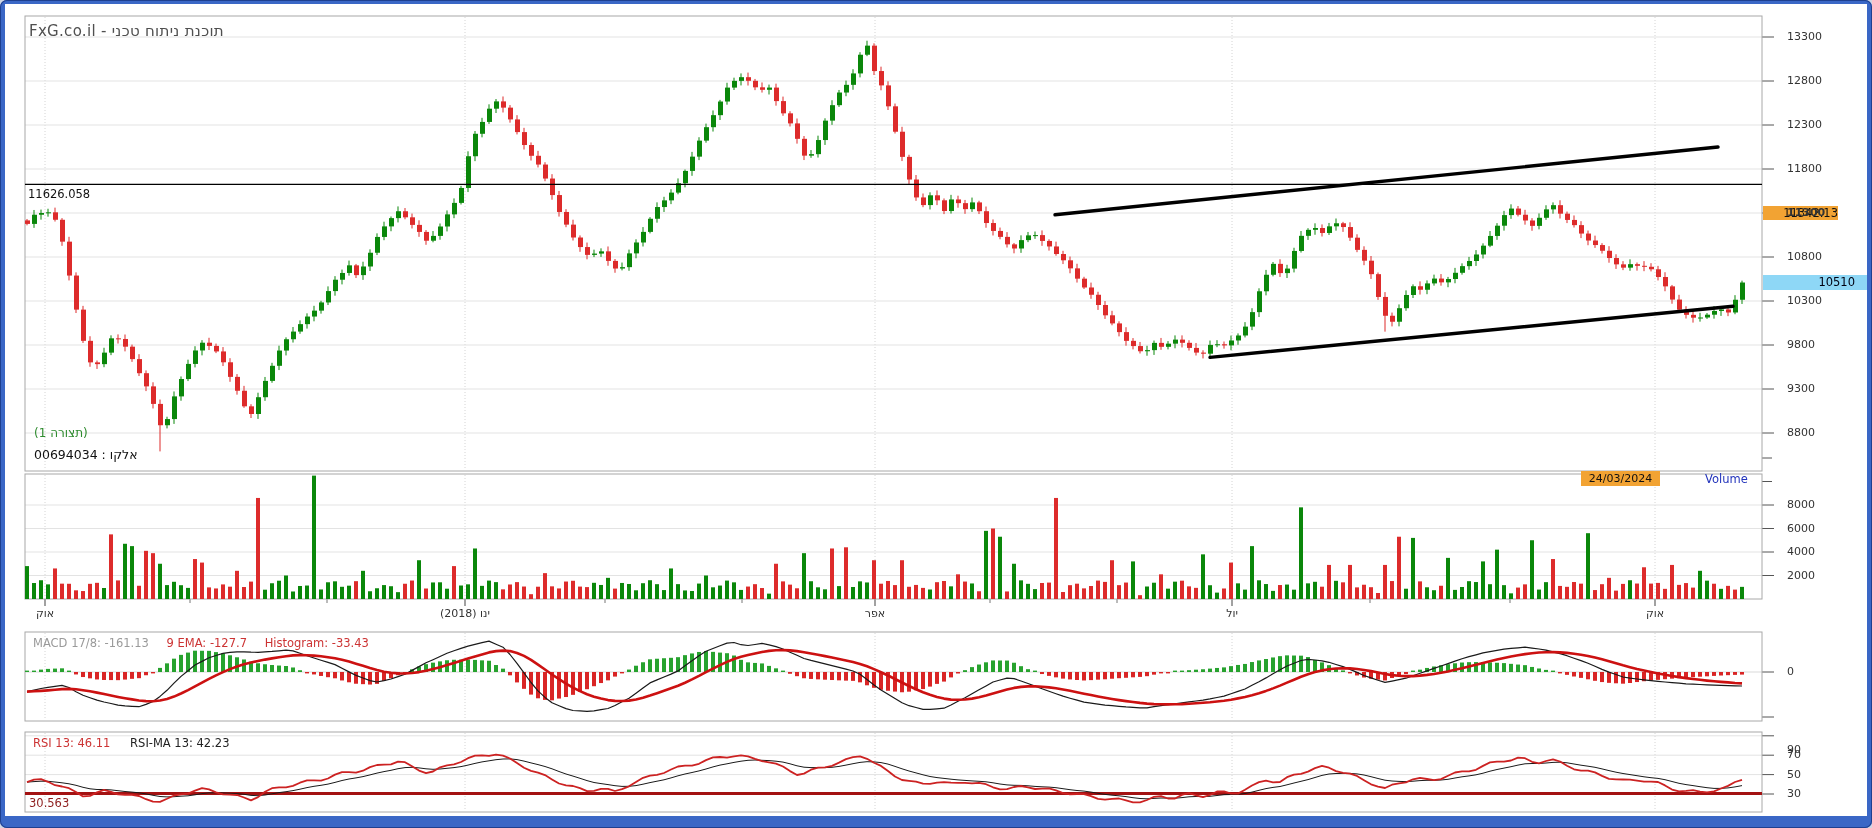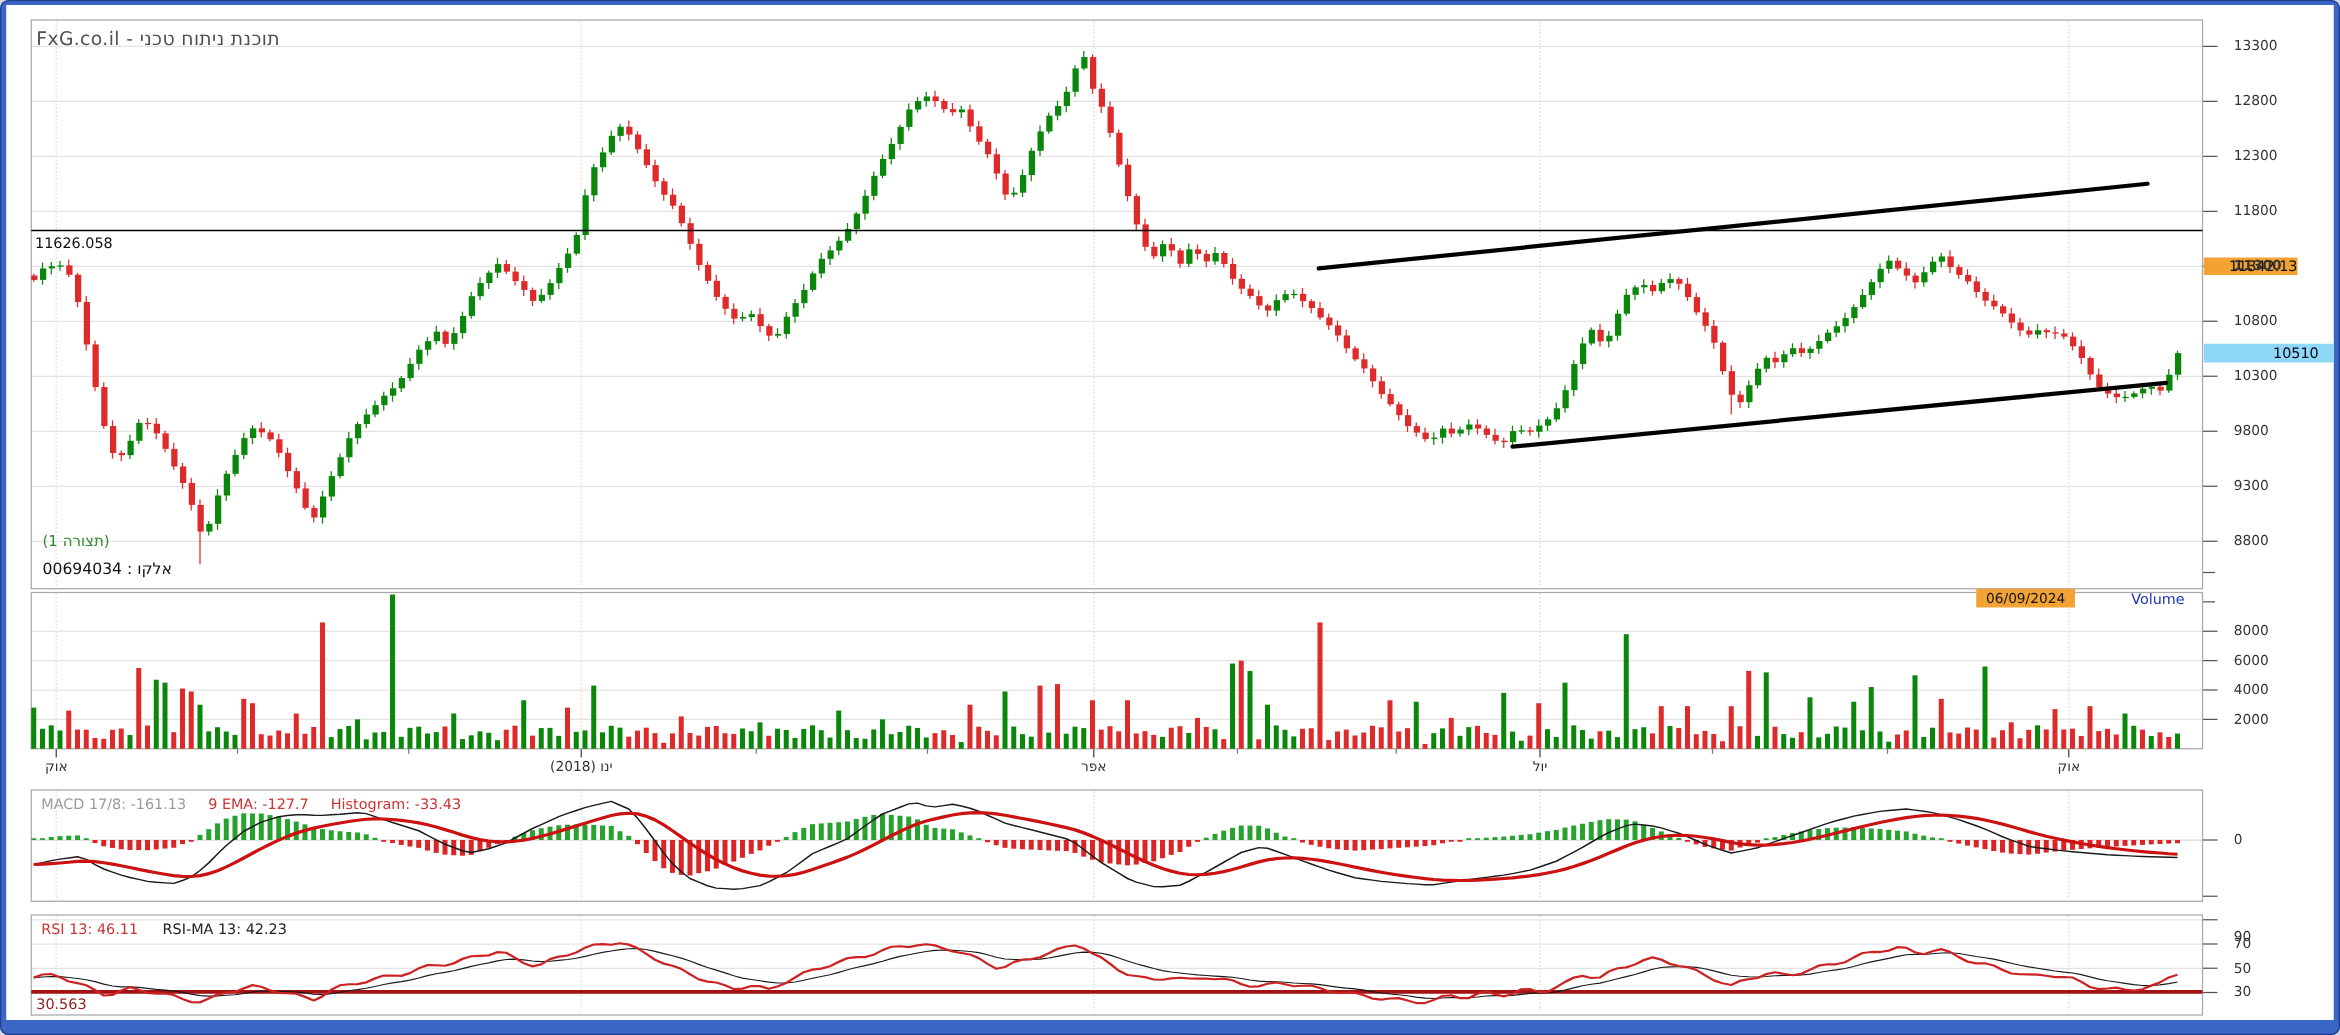--- a/index.html
+++ b/index.html
@@ -1102,21 +1102,21 @@
         <line x1="20" y1="789.45389" x2="1757" y2="789.45389" stroke="#a31212" stroke-width="3"></line>
         <path d="M22.0 778.1 L29.0 777.6 L36.0 777.2 L43.0 777.3 L50.0 778.0 L57.0 778.8 L64.0 779.8 L71.0 781.3 L78.0 783.3 L85.0 784.8 L92.0 785.5 L99.0 785.5 L106.0 785.9 L113.0 786.7 L120.0 787.5 L127.0 788.1 L134.0 788.8 L141.0 789.9 L148.0 791.3 L155.0 792.5 L162.0 792.9 L169.0 792.7 L176.0 792.2 L183.0 791.8 L190.0 790.8 L197.0 789.6 L204.0 788.9 L211.0 788.8 L218.0 789.0 L225.0 789.3 L232.0 789.6 L239.0 790.3 L246.0 791.4 L253.0 791.7 L260.0 791.0 L267.0 789.8 L274.0 788.6 L281.0 787.7 L288.0 786.6 L295.0 785.2 L302.0 783.6 L309.0 782.3 L316.0 781.3 L323.0 780.1 L330.0 778.4 L337.0 776.5 L344.0 775.0 L351.0 773.9 L358.0 772.6 L365.0 770.9 L372.0 769.1 L379.0 767.6 L386.0 766.3 L393.0 764.7 L400.0 763.6 L407.0 763.3 L414.0 763.9 L421.0 764.8 L428.0 765.3 L435.0 765.0 L442.0 764.3 L449.0 763.6 L456.0 762.6 L463.0 761.1 L470.0 759.4 L477.0 757.9 L484.0 756.8 L491.0 755.7 L498.0 755.0 L505.0 754.9 L512.0 755.6 L519.0 757.1 L526.0 758.9 L533.0 760.6 L540.0 762.5 L547.0 764.8 L554.0 767.5 L561.0 770.0 L568.0 772.1 L575.0 774.3 L582.0 776.6 L589.0 778.5 L596.0 779.6 L603.0 780.6 L610.0 781.7 L617.0 782.4 L624.0 782.3 L631.0 781.6 L638.0 780.2 L645.0 778.6 L652.0 777.2 L659.0 775.8 L666.0 773.9 L673.0 771.8 L680.0 770.0 L687.0 768.5 L694.0 766.9 L701.0 765.0 L708.0 762.9 L715.0 761.1 L722.0 759.8 L729.0 758.4 L736.0 757.2 L743.0 756.3 L750.0 756.0 L757.0 756.3 L764.0 756.6 L771.0 757.2 L778.0 758.1 L785.0 759.8 L792.0 761.8 L799.0 763.2 L806.0 763.6 L813.0 763.6 L820.0 763.6 L827.0 763.3 L834.0 762.4 L841.0 761.1 L848.0 759.7 L855.0 758.4 L862.0 757.7 L869.0 757.9 L876.0 758.6 L883.0 760.1 L890.0 762.4 L897.0 764.8 L904.0 767.0 L911.0 768.9 L918.0 770.8 L925.0 772.5 L932.0 773.6 L939.0 774.4 L946.0 775.2 L953.0 775.9 L960.0 776.4 L967.0 776.9 L974.0 777.3 L981.0 777.8 L988.0 778.8 L995.0 780.0 L1002.0 780.9 L1009.0 781.3 L1016.0 781.4 L1023.0 781.8 L1030.0 782.4 L1037.0 782.8 L1044.0 783.1 L1051.0 783.7 L1058.0 784.7 L1065.0 785.7 L1072.0 786.5 L1079.0 787.1 L1086.0 788.1 L1093.0 789.3 L1100.0 790.4 L1107.0 791.2 L1114.0 791.8 L1121.0 792.6 L1128.0 793.7 L1135.0 794.5 L1142.0 794.8 L1149.0 794.4 L1156.0 794.0 L1163.0 794.1 L1170.0 794.2 L1177.0 793.6 L1184.0 792.8 L1191.0 792.5 L1198.0 792.6 L1205.0 792.3 L1212.0 791.5 L1219.0 790.7 L1226.0 790.5 L1233.0 790.3 L1240.0 789.5 L1247.0 788.1 L1254.0 786.3 L1261.0 784.6 L1268.0 783.4 L1275.0 782.5 L1282.0 780.8 L1289.0 779.0 L1296.0 777.3 L1303.0 775.6 L1310.0 773.5 L1317.0 771.4 L1324.0 770.0 L1331.0 769.5 L1338.0 769.4 L1345.0 769.4 L1352.0 769.9 L1359.0 771.0 L1366.0 772.7 L1373.0 774.5 L1380.0 776.2 L1387.0 777.0 L1394.0 777.4 L1401.0 777.6 L1408.0 777.2 L1415.0 776.6 L1422.0 776.3 L1429.0 776.3 L1436.0 776.0 L1443.0 775.3 L1450.0 774.0 L1457.0 772.8 L1464.0 771.9 L1471.0 770.8 L1478.0 769.2 L1485.0 767.2 L1492.0 765.5 L1499.0 764.1 L1506.0 762.7 L1513.0 761.1 L1520.0 759.8 L1527.0 759.5 L1534.0 759.5 L1541.0 759.0 L1548.0 758.4 L1555.0 758.2 L1562.0 758.8 L1569.0 760.0 L1576.0 761.2 L1583.0 762.2 L1590.0 763.3 L1597.0 764.9 L1604.0 766.6 L1611.0 768.2 L1618.0 769.5 L1625.0 770.6 L1632.0 771.7 L1639.0 772.8 L1646.0 773.7 L1653.0 774.4 L1660.0 775.7 L1667.0 777.5 L1674.0 779.3 L1681.0 780.6 L1688.0 781.6 L1695.0 782.7 L1702.0 783.7 L1709.0 784.4 L1716.0 784.4 L1723.0 783.9 L1730.0 782.9 L1737.0 781.6" fill="none" stroke="#1a1a1a" stroke-width="1" stroke-linejoin="round"></path>
         <path d="M22.0 778.1 L29.0 775.6 L36.0 775.2 L43.0 777.8 L50.0 781.2 L57.0 782.5 L64.0 784.2 L71.0 788.0 L78.0 792.4 L85.0 791.9 L92.0 788.4 L99.0 785.8 L106.0 787.8 L113.0 790.4 L120.0 790.9 L127.0 790.8 L134.0 792.0 L141.0 795.2 L148.0 797.7 L155.0 797.9 L162.0 794.8 L169.0 791.5 L176.0 790.3 L183.0 789.6 L190.0 786.7 L197.0 784.1 L204.0 785.4 L211.0 788.3 L218.0 790.3 L225.0 790.6 L232.0 791.0 L239.0 793.5 L246.0 796.4 L253.0 793.1 L260.0 787.8 L267.0 784.2 L274.0 783.4 L281.0 783.3 L288.0 781.9 L295.0 778.7 L302.0 776.4 L309.0 776.4 L316.0 776.7 L323.0 774.5 L330.0 770.6 L337.0 768.1 L344.0 768.2 L351.0 768.6 L358.0 766.7 L365.0 763.1 L372.0 761.0 L379.0 760.7 L386.0 760.3 L393.0 757.7 L400.0 758.2 L407.0 762.2 L414.0 766.6 L421.0 769.1 L428.0 767.5 L435.0 763.3 L442.0 761.3 L449.0 760.4 L456.0 758.0 L463.0 754.2 L470.0 751.6 L477.0 751.3 L484.0 751.8 L491.0 750.6 L498.0 751.7 L505.0 754.5 L512.0 759.1 L519.0 763.8 L526.0 766.9 L533.0 768.6 L540.0 771.1 L547.0 775.4 L554.0 779.5 L561.0 781.3 L568.0 782.0 L575.0 784.2 L582.0 787.2 L589.0 786.9 L596.0 784.8 L603.0 784.9 L610.0 787.0 L617.0 785.2 L624.0 782.3 L631.0 778.0 L638.0 773.8 L645.0 771.7 L652.0 770.9 L659.0 769.0 L666.0 765.5 L673.0 762.5 L680.0 761.7 L687.0 761.7 L694.0 759.8 L701.0 756.1 L708.0 753.4 L715.0 753.0 L722.0 753.7 L729.0 752.3 L736.0 751.4 L743.0 752.3 L750.0 754.9 L757.0 757.2 L764.0 758.4 L771.0 759.6 L778.0 762.5 L785.0 767.1 L792.0 771.0 L799.0 769.6 L806.0 765.7 L813.0 763.7 L820.0 763.3 L827.0 761.9 L834.0 758.6 L841.0 755.1 L848.0 753.2 L855.0 752.4 L862.0 754.8 L869.0 758.8 L876.0 761.9 L883.0 767.0 L890.0 772.5 L897.0 776.0 L904.0 776.8 L911.0 777.7 L918.0 779.6 L925.0 779.8 L932.0 778.7 L939.0 778.2 L946.0 778.7 L953.0 778.9 L960.0 778.9 L967.0 779.4 L974.0 778.9 L981.0 780.2 L988.0 783.3 L995.0 785.4 L1002.0 785.1 L1009.0 783.0 L1016.0 782.0 L1023.0 783.4 L1030.0 785.0 L1037.0 784.6 L1044.0 784.4 L1051.0 786.4 L1058.0 789.2 L1065.0 790.4 L1072.0 790.0 L1079.0 790.2 L1086.0 792.2 L1093.0 794.9 L1100.0 795.7 L1107.0 794.8 L1114.0 794.5 L1121.0 796.4 L1128.0 798.4 L1135.0 798.4 L1142.0 796.0 L1149.0 792.8 L1156.0 792.2 L1163.0 794.5 L1170.0 794.5 L1177.0 790.9 L1184.0 789.0 L1191.0 791.3 L1198.0 793.2 L1205.0 791.0 L1212.0 787.5 L1219.0 787.3 L1226.0 789.6 L1233.0 789.6 L1240.0 785.8 L1247.0 781.5 L1254.0 778.1 L1261.0 776.7 L1268.0 778.4 L1275.0 778.0 L1282.0 773.2 L1289.0 770.6 L1296.0 769.9 L1303.0 767.6 L1310.0 764.1 L1317.0 761.9 L1324.0 763.7 L1331.0 767.1 L1338.0 768.8 L1345.0 769.7 L1352.0 771.9 L1359.0 776.2 L1366.0 780.3 L1373.0 782.6 L1380.0 784.0 L1387.0 780.7 L1394.0 779.3 L1401.0 778.4 L1408.0 775.3 L1415.0 773.8 L1422.0 775.0 L1429.0 776.2 L1436.0 775.1 L1443.0 771.8 L1450.0 768.5 L1457.0 767.4 L1464.0 767.4 L1471.0 765.8 L1478.0 761.9 L1485.0 758.4 L1492.0 757.6 L1499.0 757.6 L1506.0 756.5 L1513.0 753.7 L1520.0 754.2 L1527.0 757.8 L1534.0 759.4 L1541.0 757.0 L1548.0 755.3 L1555.0 757.5 L1562.0 761.7 L1569.0 765.3 L1576.0 766.7 L1583.0 766.6 L1590.0 768.4 L1597.0 771.9 L1604.0 774.8 L1611.0 775.4 L1618.0 775.5 L1625.0 775.7 L1632.0 776.6 L1639.0 777.7 L1646.0 777.6 L1653.0 778.0 L1660.0 781.4 L1667.0 785.6 L1674.0 787.3 L1681.0 786.8 L1688.0 786.1 L1695.0 787.6 L1702.0 788.4 L1709.0 787.4 L1716.0 784.5 L1723.0 781.9 L1730.0 778.0 L1737.0 775.8" fill="none" stroke="#cc2222" stroke-width="1.8" stroke-linejoin="round"></path>
       </svg>
 
     <div class="abs" id="title">FxG.co.il - תוכנת ניתוח טכני</div>
     <div class="abs" id="hline-label">11626.058</div>
     <div class="abs" id="config-label">(תצורה 1)</div>
     <div class="abs" id="id-label">00694034 : אלקו</div>
 
-    <div class="abs" id="date-badge">06/09/2024</div>
+    <div class="abs" id="date-badge">24/03/2024</div>
     <div class="abs" id="volume-label">Volume</div>
     <div class="abs" id="marked-price-badge">11342.13</div>
     <div class="abs" id="last-price-badge">10510</div>
 
     <div class="abs" id="macd-header">
       <span class="m1">MACD 17/8:  -161.13</span>
       <span class="m2">9 EMA:  -127.7</span>
       <span class="m3">Histogram: -33.43</span>
     </div>
     <div class="abs" id="rsi-header">

